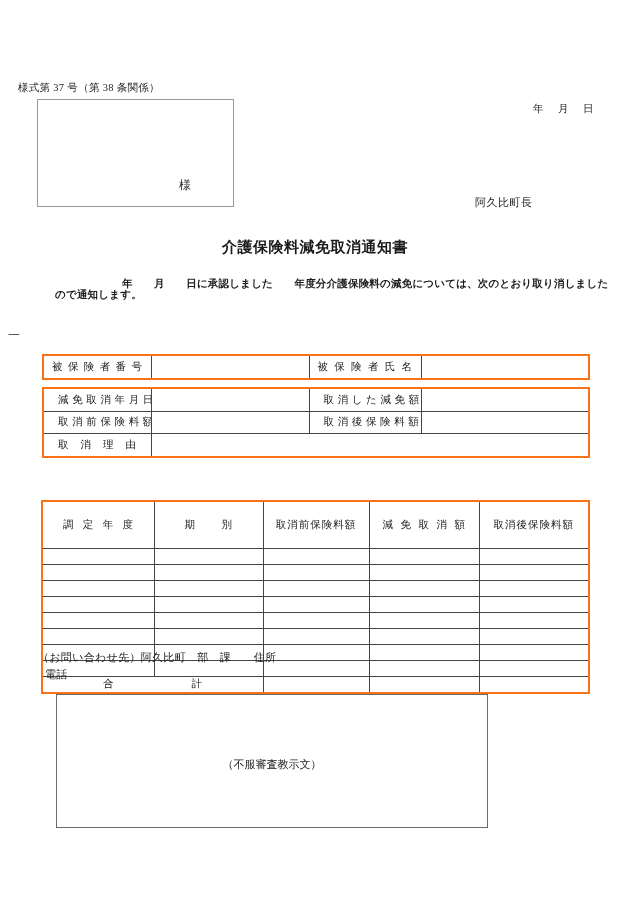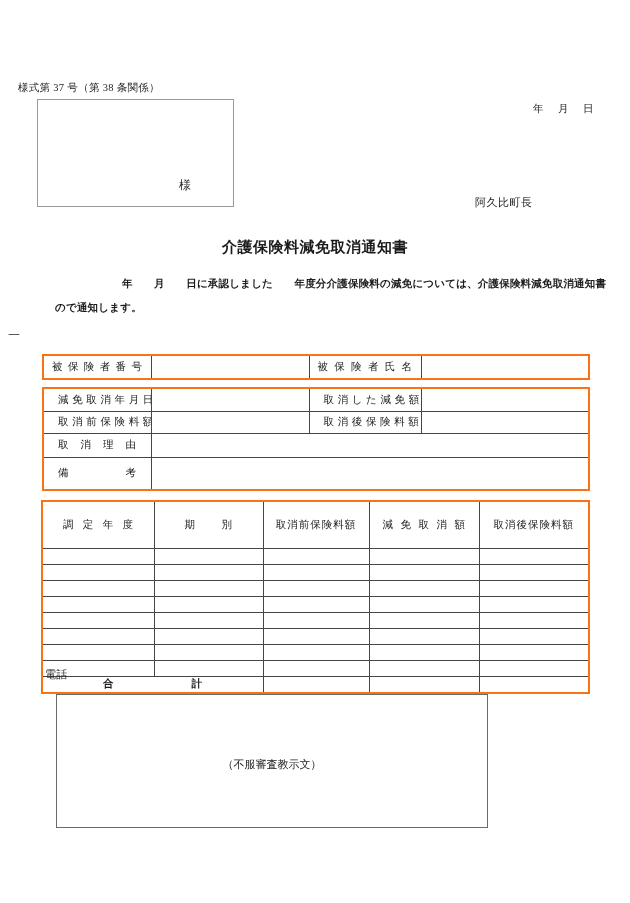--- a/index.html
+++ b/index.html
@@ -24,37 +24,37 @@
   .doc-title {
     left:0; right:0; top:238px; text-align:center;
     font-size:15px; font-weight:bold; letter-spacing:0.5px;
   }
 
   .body-text {
     font-family:"Liberation Sans","DejaVu Sans",sans-serif;
     font-weight:bold; font-size:10.5px; letter-spacing:0.2px; white-space:nowrap;
   }
   .body-line1 { left:122px; top:277px; }
-  .body-line2 { left:55px;  top:301px; }
+  .body-line2 { left:55px;  top:288px; }
 
   .item-marker { left:8px; top:327px; font-size:12px; }
 
   table { border-collapse:collapse; table-layout:fixed; }
   .grid-table { border:2px solid #f97316;margin-top:32px; }
   .grid-table td {
     border:1px solid #454545; font-size:10.5px; vertical-align:middle;
     overflow:hidden; white-space:nowrap; padding:0;
   }
   .lbl { text-align:justify; text-align-last:justify; letter-spacing:0.5px; }
   .pad8  { padding:0 8px  !important; }
   .pad6  { padding:0 14px !important; }
   .pad13 { padding:14px 13px !important; }
   .pad20 { padding:0 20px !important; }
   .pad30 { padding:16px 30px !important; }
-  .pad60 { padding:0 60px !important;font-weight:bold; }
+  .pad60 { padding:0 60px !important; }
   .ctr { text-align:center; letter-spacing:1px; }
 
   .insured-table { left:42px; top:322px; width:546px; }
   .cancel-table  { left:42px; top:355px; width:546px; }
   .premium-table { left:41px; top:468px; width:547px; }
 
   .contact-line { left:38px; top:650px; font-size:11px; letter-spacing:0.3px; }
   .phone-line   { left:45px; top:667px; font-size:11px; letter-spacing:0.3px; }
 
   .appeal-box {
@@ -72,21 +72,21 @@
 
   <div class="abs recipient-box">
     <span class="honorific">様</span>
   </div>
 
   <div class="abs date-line">年　月　日</div>
   <div class="abs issuer">阿久比町長</div>
 
   <div class="abs doc-title">介護保険料減免取消通知書</div>
 
-  <div class="abs body-text body-line1">年　　月　　日に承認しました　　年度分介護保険料の減免については、介護保険料減免取消通知書</div>
+  <div class="abs body-text body-line1">年　　月　　日に承認しました　　年度分介護保険料の減免については、次のとおり取り消しました</div>
   <div class="abs body-text body-line2">ので通知します。</div>
 
   <div class="abs item-marker">一</div>
 
   <table class="abs grid-table insured-table">
     <colgroup>
         <col style="width:108px">
         <col style="width:158px">
         <col style="width:112px">
         <col style="width:168px">
@@ -116,24 +116,20 @@
       <td></td>
     </tr>
     <tr style="height:22px">
       <td class="lbl pad6">取 消 前 保 険 料 額</td>
       <td></td>
       <td class="lbl pad6">取 消 後 保 険 料 額</td>
       <td></td>
     </tr>
     <tr style="height:24px">
       <td class="lbl pad6">取 消 理 由</td>
-      <td colspan="3"></td>
-    </tr>
-    <tr style="height:33px">
-      <td class="lbl pad6">備 考</td>
       <td colspan="3"></td>
     </tr>
   </tbody>
     </table>
 
   <table class="abs grid-table premium-table">
     <colgroup>
         <col style="width:112px">
         <col style="width:109px">
         <col style="width:106px">
@@ -206,19 +202,20 @@
         </tr>
         <tr style="height:16px" id="premium-total-row">
         <td colspan="2" class="lbl pad60">合 計</td>
         <td></td>
         <td></td>
         <td></td>
       </tr>
     </tbody>
   </table>
 
+  <div class="abs contact-line">（お問い合わせ先）阿久比町　部　課　　住所</div>
   <div class="abs phone-line">電話</div>
 
   <div class="abs appeal-box">
     <div class="appeal-text">（不服審査教示文）</div>
   </div>
 
 </div>
 
 </body></html>

